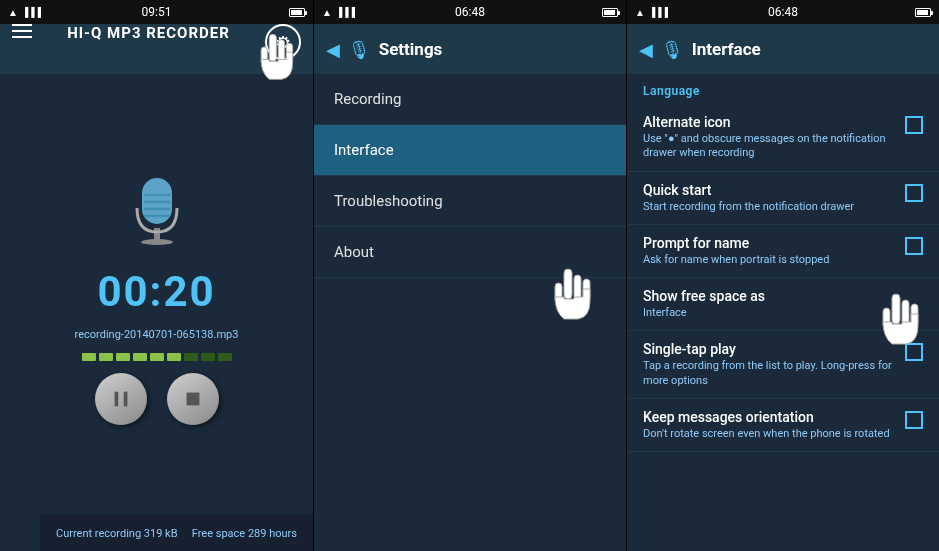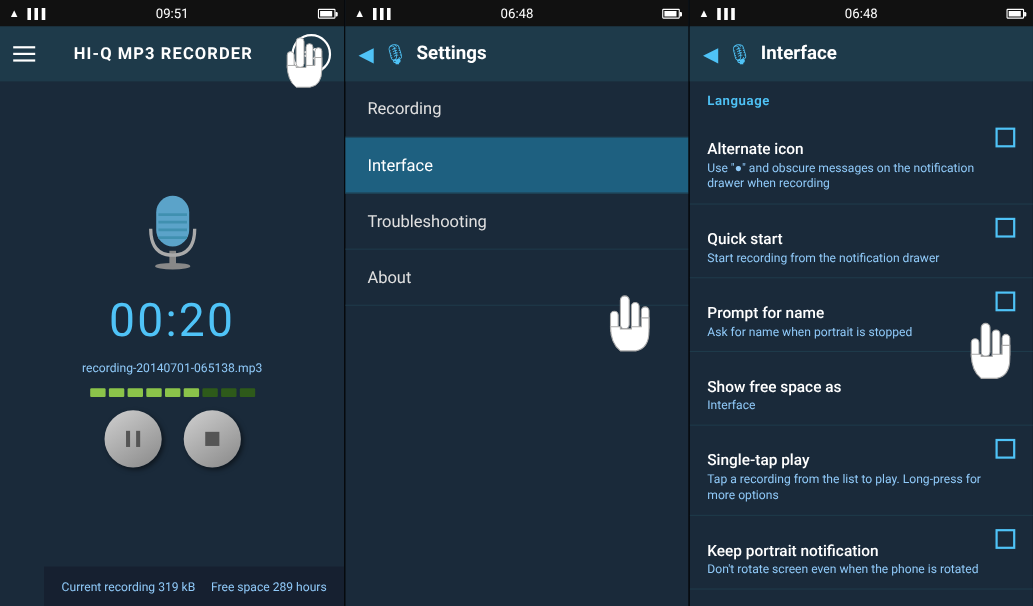--- a/index.html
+++ b/index.html
@@ -33,21 +33,20 @@
       color: #fff;
     }
 
     .status-bar-left { display: flex; align-items: center; gap: 4px; }
     .status-bar-right { display: flex; align-items: center; gap: 4px; font-size: 11px; }
 
     .app-header {
       height: 50px;
       background: #1e3a4a;
       display: flex;
-      align-items: center;
       padding: 0 12px;
       justify-content: space-between;
     }
 
     .hamburger { display: flex; flex-direction: column; gap: 4px; cursor: pointer; }
     .hamburger span { width: 20px; height: 2px; background: #fff; display: block; }
 
     .app-title {
       color: #fff;
       font-size: 15px;
@@ -85,21 +84,21 @@
     .mic-icon {
       width: 80px; height: 90px;
       display: flex; align-items: center; justify-content: center;
     }
 
     .mic-svg { width: 70px; height: 80px; }
 
     .timer {
       color: #4fc3f7;
       font-size: 42px;
-      font-weight: 400;
+      font-weight: 700;
       letter-spacing: 2px;
     }
 
     .filename {
       color: #90caf9;
       font-size: 11px;
     }
 
     .progress-bar {
       display: flex; gap: 3px;
@@ -224,21 +223,21 @@
       display: flex;
       align-items: flex-start;
       justify-content: space-between;
       cursor: pointer;
     }
 
     .iface-item.highlighted {
       background: #1e6080;
     }
 
-    .iface-item-text { flex: 1; margin-top: 14px; }
+    .iface-item-text { flex: 1; }
 
     .iface-item-title {
       color: #fff;
       font-size: 14px;
       font-weight: 500;
       margin-bottom: 2px;
     }
 
     .iface-item-desc {
       color: #90caf9;
@@ -483,21 +482,21 @@
     <div class="iface-item">
       <div class="iface-item-text">
         <div class="iface-item-title">Single-tap play</div>
         <div class="iface-item-desc">Tap a recording from the list to play. Long-press for more options</div>
       </div>
       <div class="checkbox"></div>
     </div>
 
     <div class="iface-item">
       <div class="iface-item-text">
-        <div class="iface-item-title">Keep portrait notification</div>
+        <div class="iface-item-title">Keep messages orientation</div>
         <div class="iface-item-desc">Don't rotate screen even when the phone is rotated</div>
       </div>
       <div class="checkbox"></div>
     </div>
   </div>
 
   <div style="position:absolute;bottom:195px;right:15px;pointer-events:none;z-index:10;">
     <svg width="50" height="60" viewBox="0 0 50 60" fill="none" xmlns="http://www.w3.org/2000/svg">
       <rect x="18" y="2" width="8" height="30" rx="4" fill="white" stroke="#aaa" stroke-width="1"></rect>
       <rect x="28" y="8" width="7" height="25" rx="3.5" fill="white" stroke="#aaa" stroke-width="1"></rect>

